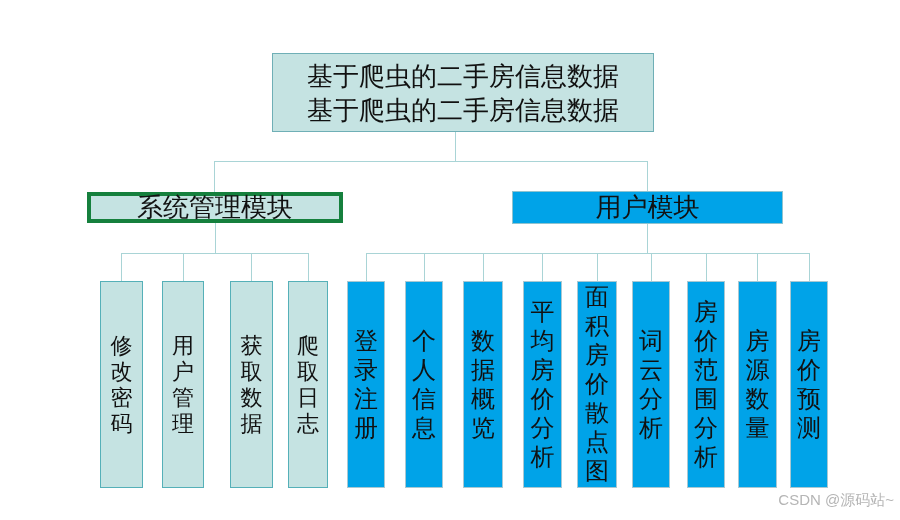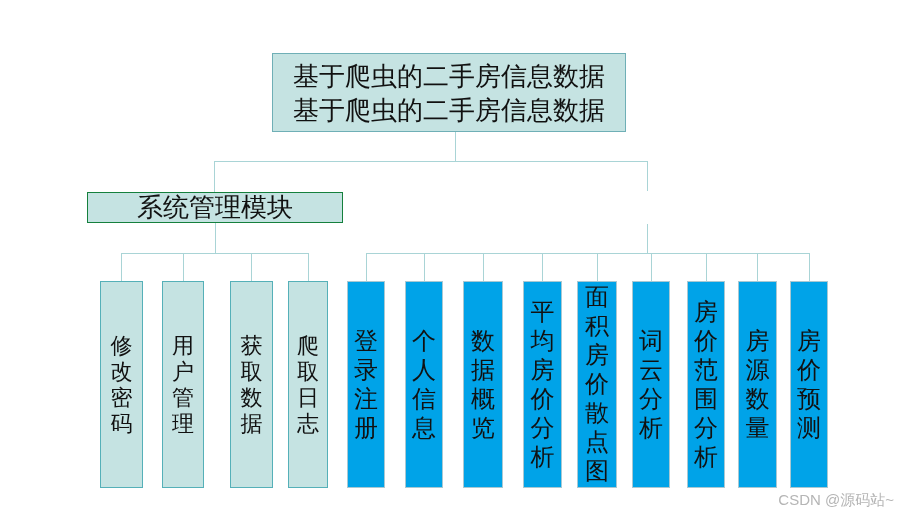--- a/index.html
+++ b/index.html
@@ -16,36 +16,36 @@
 
   .box {
     position: absolute;
     box-sizing: border-box;
     display: flex;
     align-items: center;
     justify-content: center;
   }
 
   .root-box {
-    left: 272px; top: 53px; width: 354px; height: 79px;
+    left: 272px; top: 53px; width: 382px; height: 79px;
     background: #c5e3e2;
     border: 1px solid #6fafb6;
     flex-direction: column;
   }
   .root-box .title-line {
     font-size: 26px; line-height: 34px; text-align: center; white-space: nowrap;
   }
 
   .branch-box {
     font-size: 26px; white-space: nowrap;
   }
   .branch-left {
     left: 87px; top: 192px; width: 256px; height: 31px;
     background: #c5e3e2;
-    border: 1px solid #15803d;
+    border: 4px solid #15803d;
   }
   .branch-right {
     left: 512px; top: 191px; width: 271px; height: 33px;
     background: #00a3e8;
     border: 1px solid #8fc3cf;
   }
 
   .leaf {
     position: absolute; top: 281px; height: 207px;
     box-sizing: border-box;
@@ -107,20 +107,21 @@
       <line x1="809" y1="253" x2="809" y2="282"></line>
     </g>
   </svg>
 
   <div class="box root-box">
     <div class="title-line">基于爬虫的二手房信息数据</div>
     <div class="title-line">基于爬虫的二手房信息数据</div>
   </div>
 
   <div class="box branch-box branch-left">系统管理模块</div>
+  <div class="box branch-box branch-right">用户模块</div>
 
   <div class="leaf cyan" style="left:100px;width:43px">
     <div class="vtext">
         <span>修</span>
         <span>改</span>
         <span>密</span>
         <span>码</span>
       </div>
   </div>
   <div class="leaf cyan" style="left:162px;width:42px">

